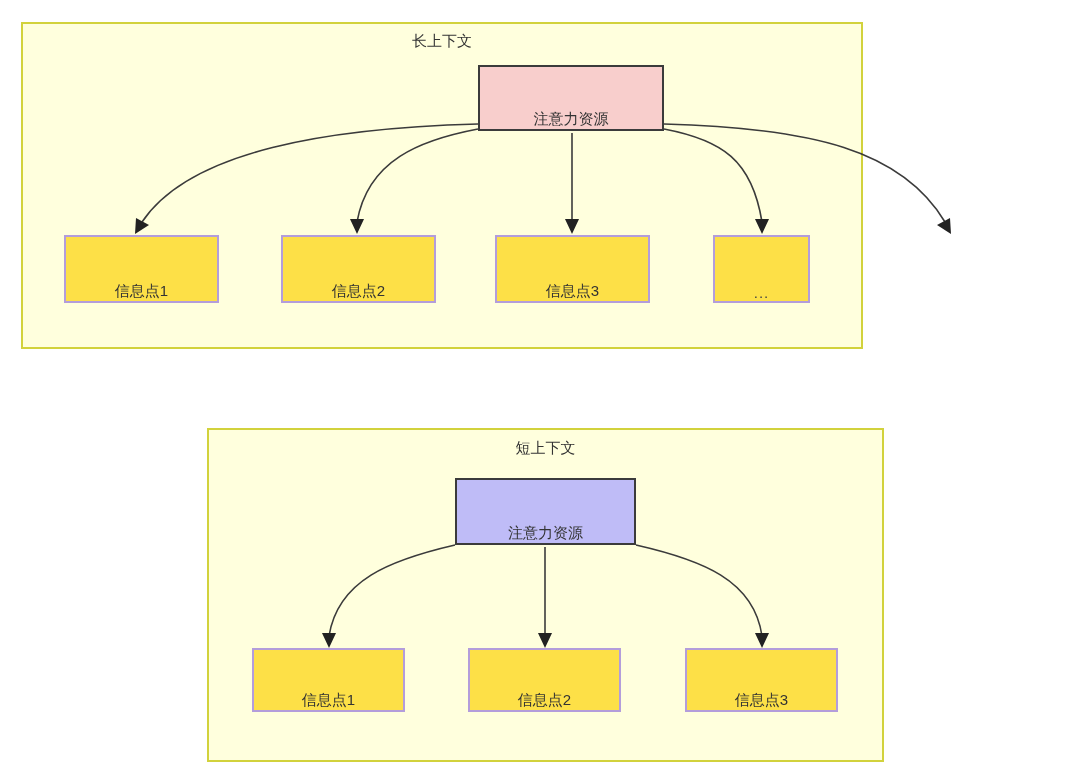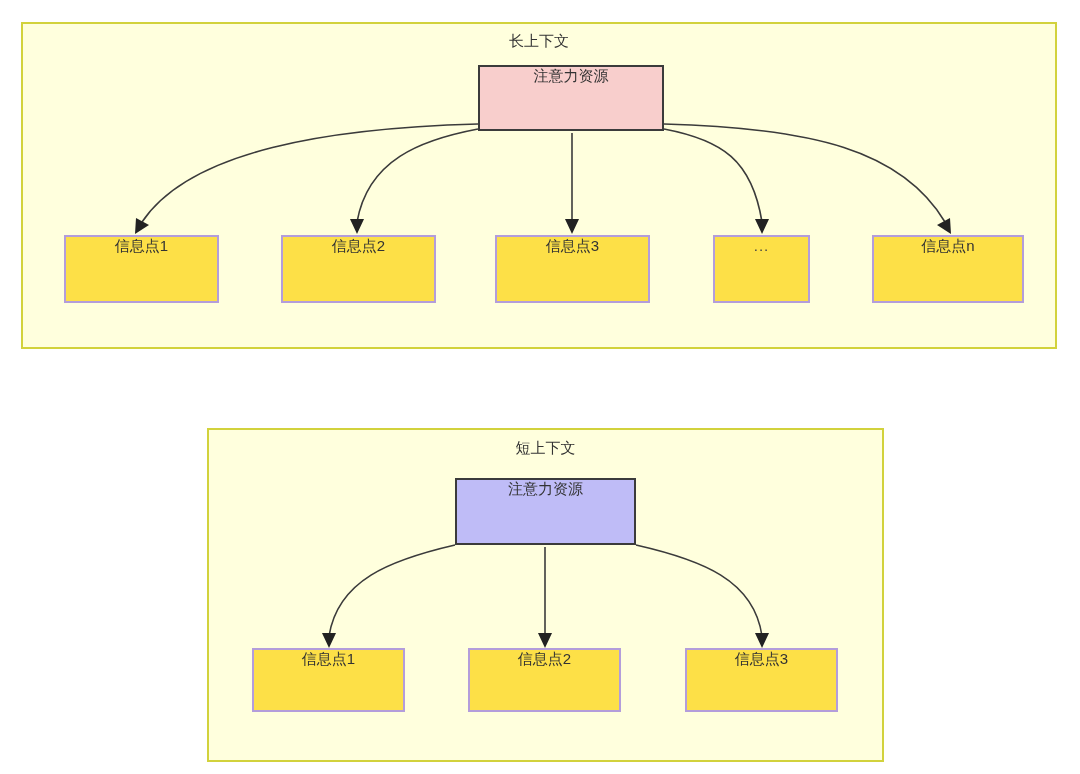--- a/index.html
+++ b/index.html
@@ -26,21 +26,21 @@
   
   .panel {
     position: absolute;
     background: #ffffdd;
     border: 2px solid #d2d23c;
     box-sizing: border-box;
   }
   #panel-long {
     left: 21px;
     top: 22px;
-    width: 1036px;
+    width: 842px;
     height: 327px;
   }
   #panel-short {
     left: 207px;
     top: 428px;
     width: 677px;
     height: 334px;
   }
 
   .panel-title {
@@ -53,21 +53,21 @@
     white-space: nowrap;
   }
   #panel-long .panel-title { top: 8px; left: 0; }
   #panel-short .panel-title { top: 9px; left: 0; text-align: center; }
 
   
   .node {
     position: absolute;
     box-sizing: border-box;
     display: flex;
-    align-items: flex-start;
+    align-items: flex-end;
     justify-content: center;
     font-size: 15px;
     color: #333333;
     white-space: nowrap;
   }
 
   .node-attention-pink {
     background: #f8cecc;
     border: 2px solid #3b3b3b;
   }
@@ -134,23 +134,20 @@
   </div>
   <div class="node node-info" id="info-l-2">
     <span>信息点2</span>
   </div>
   <div class="node node-info" id="info-l-3">
     <span>信息点3</span>
   </div>
   <div class="node node-info" id="info-l-4">
     <span class="ellipsis-dots">...</span>
   </div>
-  <div class="node node-info" id="info-l-5">
-    <span>信息点n</span>
-  </div>
 
   <div class="panel" id="panel-short">
     <div class="panel-title">短上下文</div>
   </div>
 
   <div class="node node-attention-purple" id="attn-short">
     <span>注意力资源</span>
   </div>
 
   <div class="node node-info" id="info-s-1">

